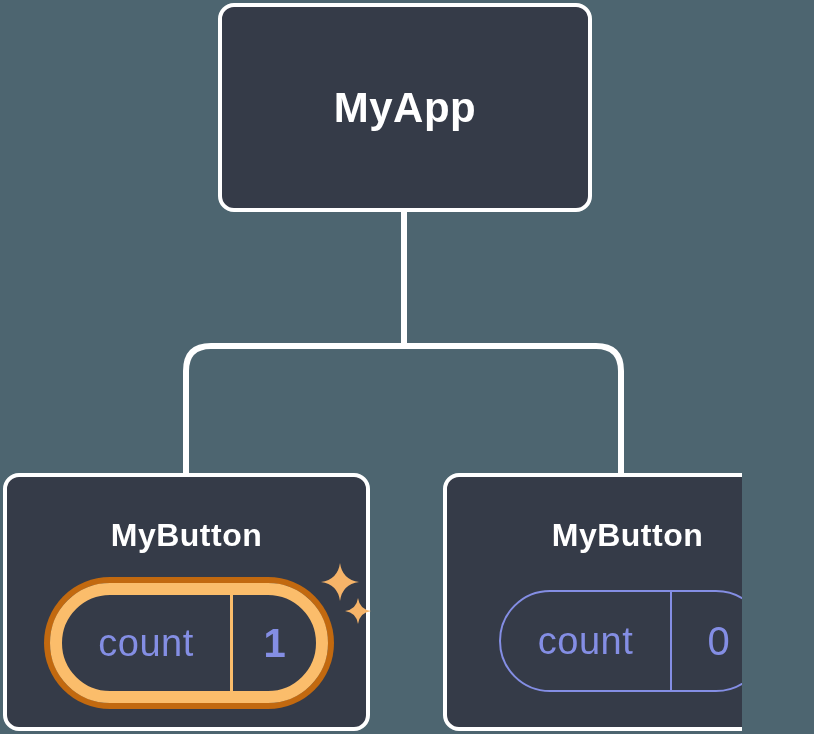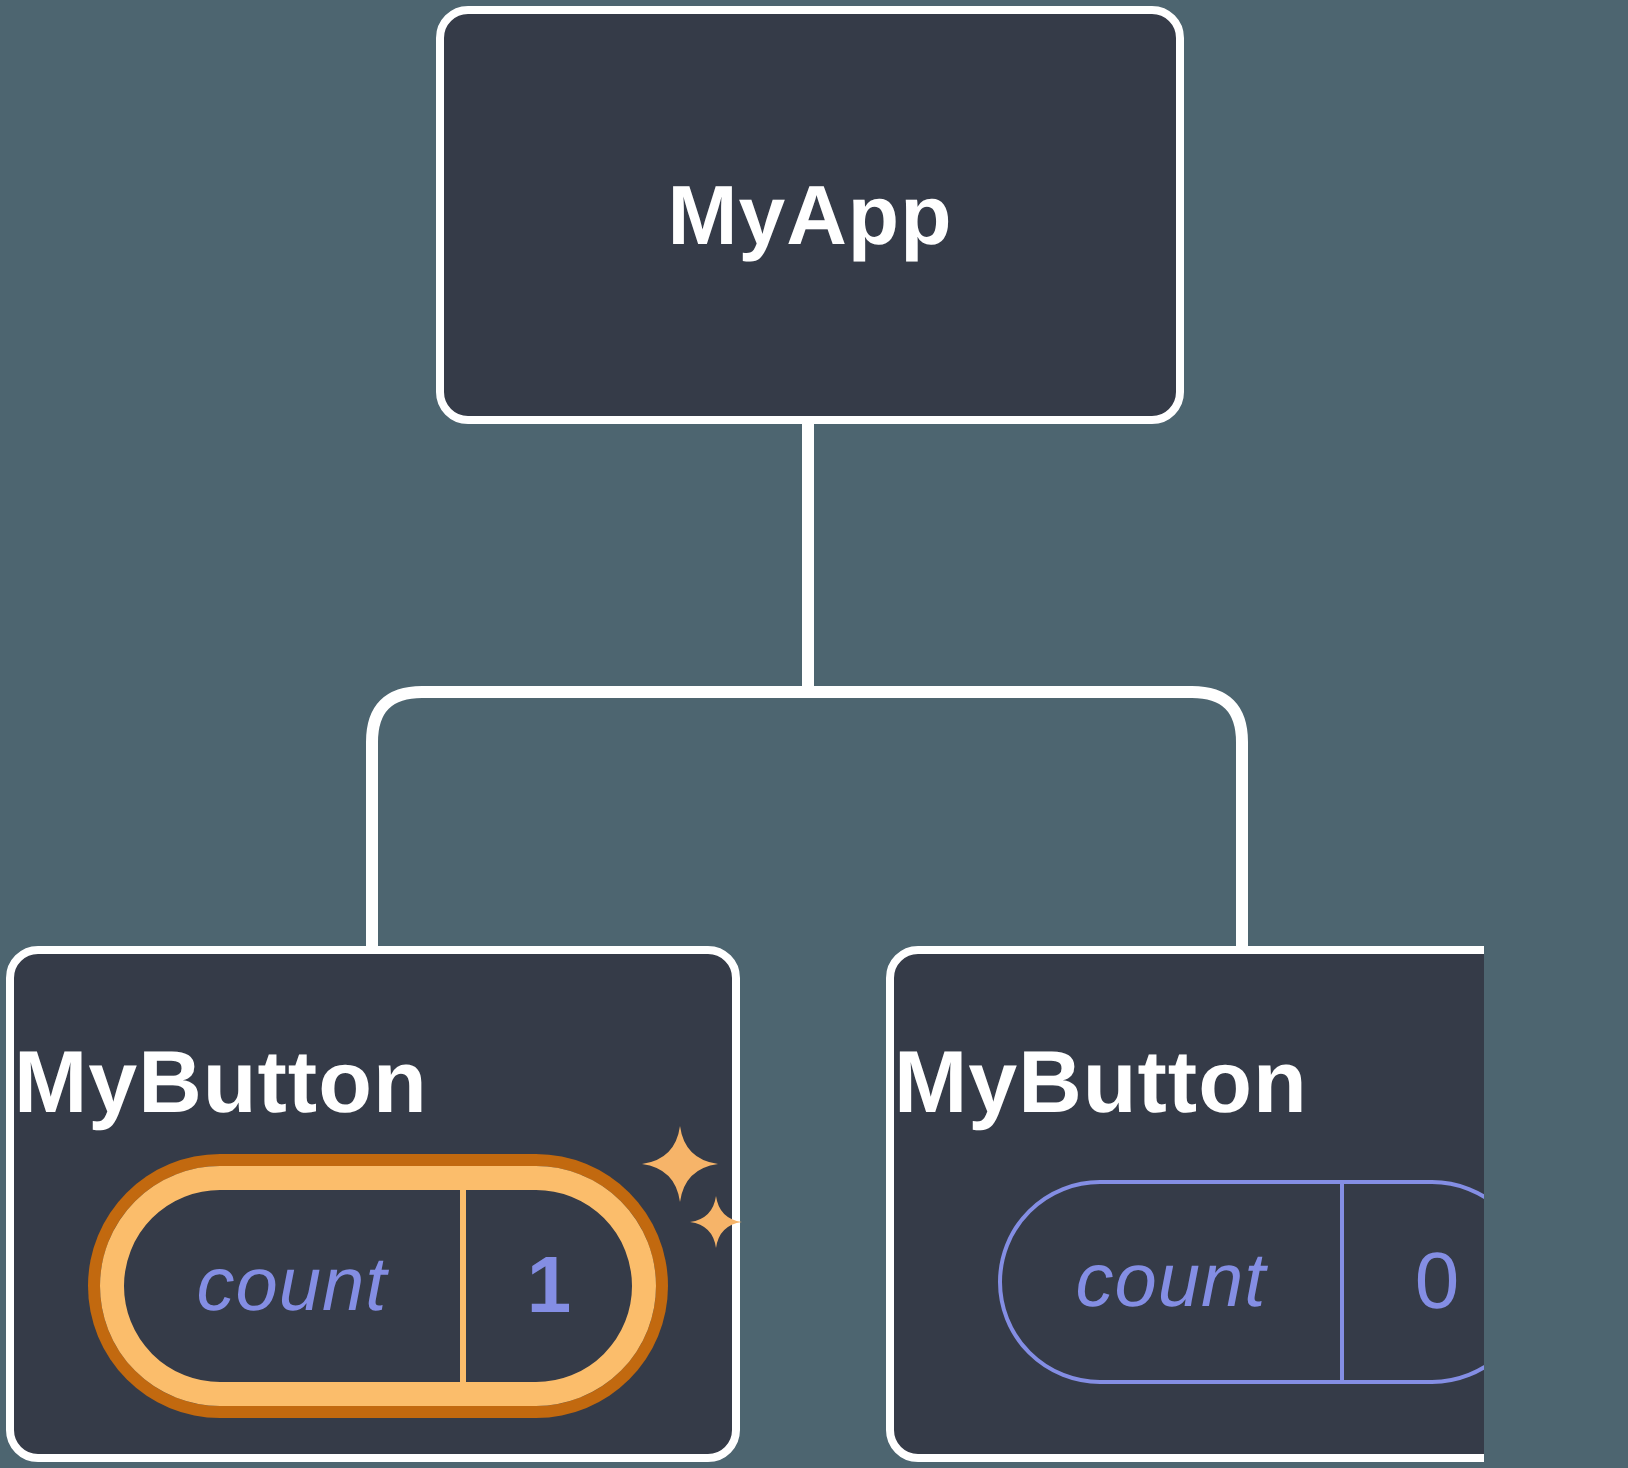--- a/index.html
+++ b/index.html
@@ -19,22 +19,22 @@
   }
   .node-root{left:218px;top:3px;width:374px;height:209px;
     display:flex;align-items:center;justify-content:center;}
   .node-label{
     color:#ffffff;font-size:42px;font-weight:600;letter-spacing:.5px;
   }
   .node-child{width:367px;height:258px;top:473px;}
   .node-child-left{left:3px;}
   .node-child-right{left:443px;width:369px;}
   .child-label{
-    position:absolute;left:0;top:40px;width:100%;
-    color:#ffffff;font-size:44px;font-weight:600;letter-spacing:.5px;
+    position:absolute;left:0;top:40px;width:100%;text-align:center;
+    color:#ffffff;font-size:32px;font-weight:600;letter-spacing:.5px;
   }
   .pill{
     position:absolute;box-sizing:border-box;border-radius:999px;
     display:flex;align-items:stretch;background:transparent;
   }
   .pill-highlight{
     left:43px;top:106px;width:278px;height:120px;
     border:12px solid #fbbd6b;
     box-shadow:0 0 0 6px #c2690f;
   }
@@ -42,21 +42,21 @@
     left:52px;top:113px;width:268px;height:102px;
     border:2px solid #848ee4;
   }
   .pill-cell{
     display:flex;align-items:center;justify-content:center;
     box-sizing:border-box;
   }
   .pill-highlight .cell-key{width:171px;border-right:3px solid #fbbd6b;}
   .pill-plain .cell-key{width:171px;border-right:2px solid #848ee4;}
   .cell-value{flex:1;}
-  .state-key{color:#848ee4;font-size:38px;font-weight:400;letter-spacing:.5px;font-style:italic;}
+  .state-key{color:#848ee4;font-size:38px;font-weight:400;letter-spacing:.5px;}
   .state-value{color:#848ee4;font-size:40px;}
   .value-bold{font-weight:700;}
   .value-regular{font-weight:400;}
   .sparkles{position:absolute;left:310px;top:83px;z-index:5;}
 </style>
 </head>
 <body>
 
 <div id="canvas">
 

